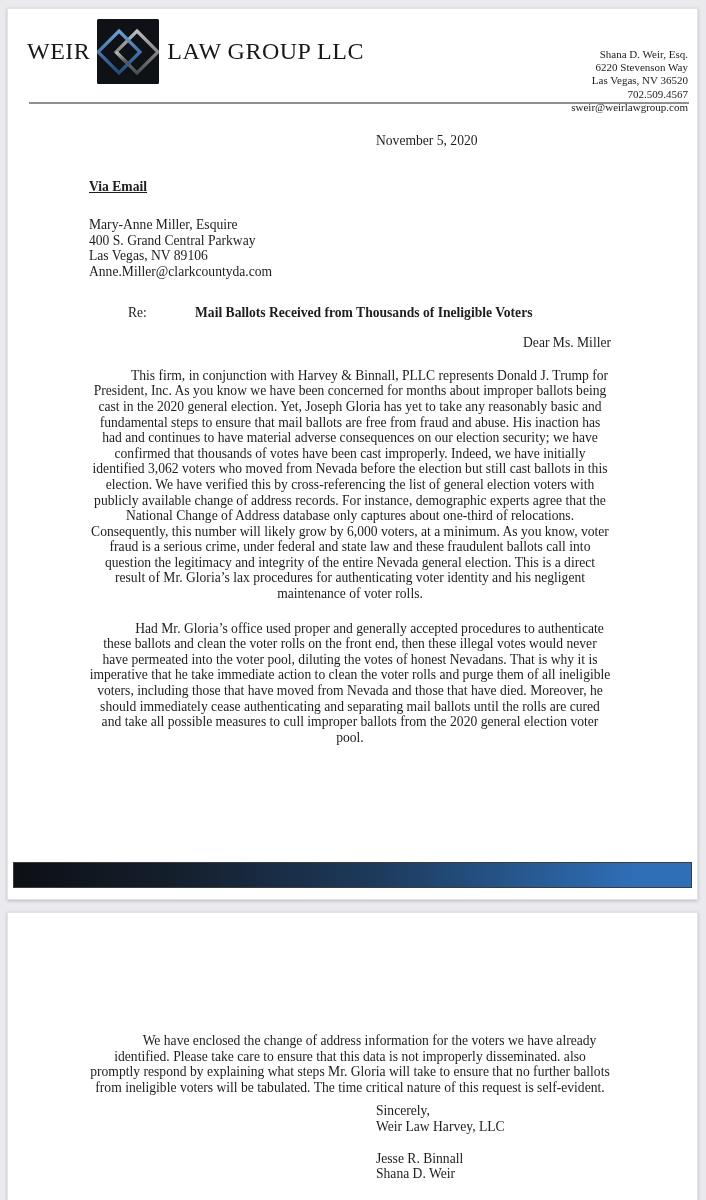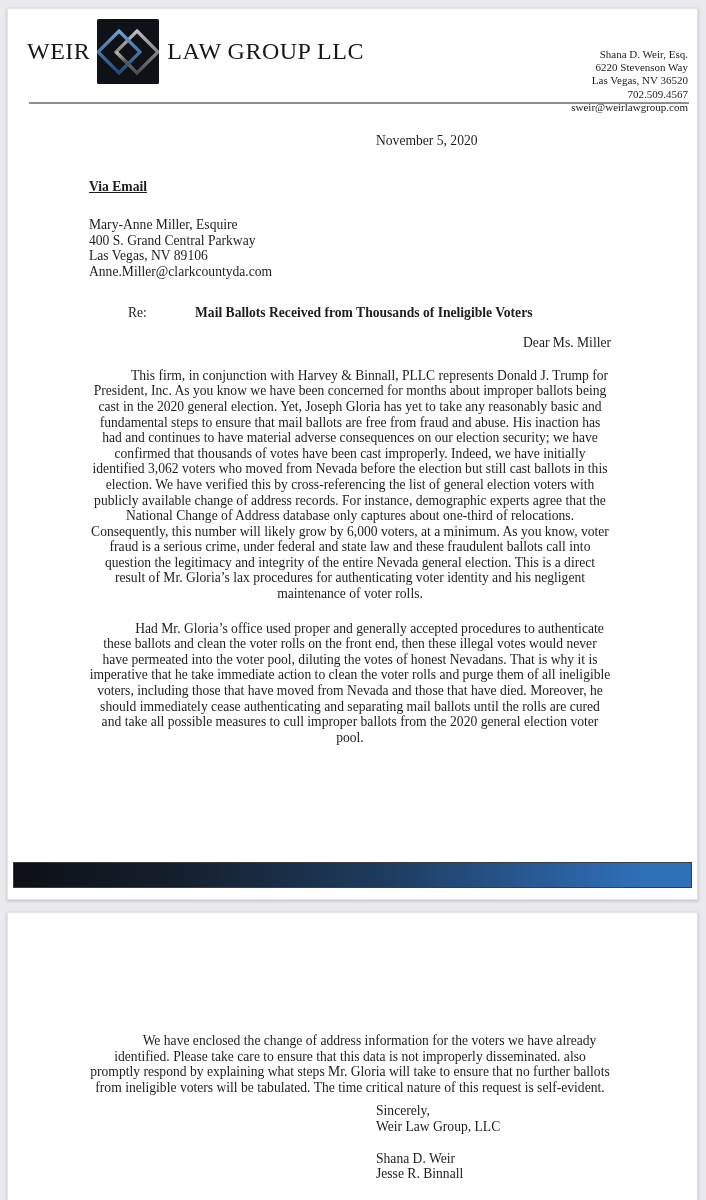--- a/index.html
+++ b/index.html
@@ -150,22 +150,22 @@
 
     <div class="gradient-bar"></div>
   </div>
 
   <div class="page page2">
     <div class="content">
       <p class="para">We have enclosed the change of address information for the voters we have already identified. Please take care to ensure that this data is not improperly disseminated. also promptly respond by explaining what steps Mr. Gloria will take to ensure that no further ballots from ineligible voters will be tabulated. The time critical nature of this request is self-evident.</p>
 
       <div class="closing">
         <div>Sincerely,</div>
-        <div>Weir Law Group, LLC</div>
+        <div>Weir Law Harvey, LLC</div>
         <div class="signers">
+          <div>Jesse R. Binnall</div>
           <div>Shana D. Weir</div>
-          <div>Jesse R. Binnall</div>
         </div>
       </div>
     </div>
   </div>
 
 </div>
 
 </body></html>

